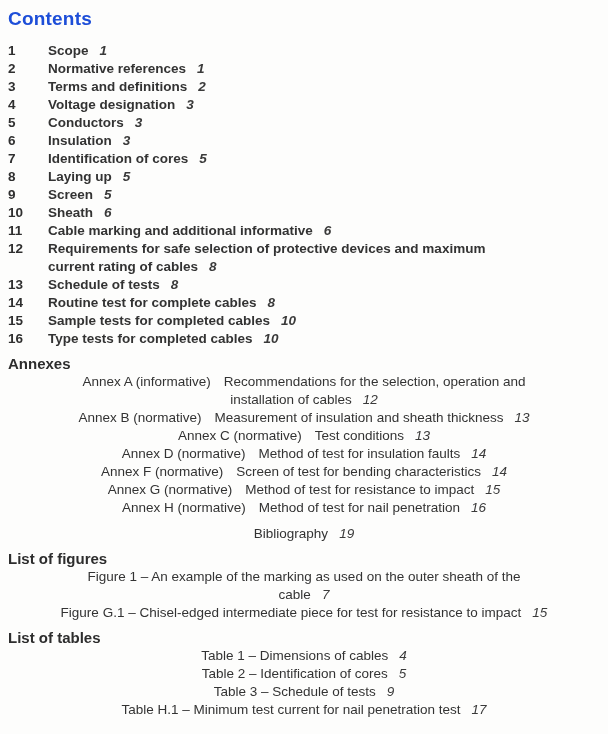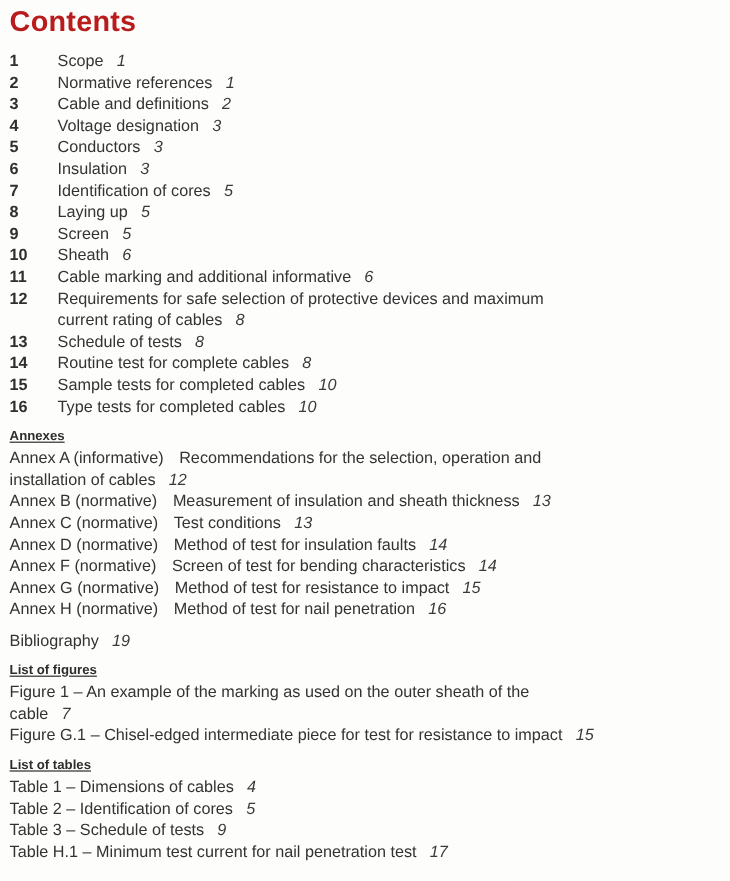--- a/index.html
+++ b/index.html
@@ -16,61 +16,62 @@
     -webkit-font-smoothing: antialiased;
   }
   .page {
     box-sizing: border-box;
     width: 608px;
     height: 734px;
     padding: 6px 8px 0 8px;
     background: #fdfdfc;
   }
   h1.doc-title {
-    font-size: 24px;
+    font-size: 19px;
     line-height: 26px;
     font-weight: bold;
     margin: 0 0 10px 0;
-    color: #b91c1c;
+    color: #1d4ed8;
     letter-spacing: 0.2px;
   }
   .toc-row {
     display: flex;
     align-items: flex-start;
     font-size: 13.5px;
     line-height: 18px;
   }
   .toc-num {
     flex: 0 0 40px;
     font-weight: bold;
     color: #2f2f2f;
   }
   .toc-label {
     white-space: pre-wrap;
     max-width: 540px;
+    font-weight: bold;
   }
   .pg {
     font-style: italic;
     margin-left: 11px;
     color: #3a3a3a;
   }
   h2.section-heading {
-    font-size: 11px;
+    font-size: 15px;
     line-height: 18px;
     font-weight: bold;
     margin: 7px 0 0 0;
     color: #2d2d2d;
-    text-decoration: underline;
   }
   p.entry {
     margin: 0;
     font-size: 13.5px;
     line-height: 18px;
     white-space: pre-wrap;
     max-width: 592px;
+    text-align: center;
   }
   p.biblio {
     margin-top: 8px;
   }
   .annex-id {
     margin-right: 13px;
   }
   .list-block { margin: 0; }
 </style>
 </head>
@@ -84,21 +85,21 @@
     <div class="toc-row">
       <span class="toc-num">1</span>
       <span class="toc-label"><span>Scope</span><span class="pg">1</span></span>
     </div>
     <div class="toc-row">
       <span class="toc-num">2</span>
       <span class="toc-label"><span>Normative references</span><span class="pg">1</span></span>
     </div>
     <div class="toc-row">
       <span class="toc-num">3</span>
-      <span class="toc-label"><span>Cable and definitions</span><span class="pg">2</span></span>
+      <span class="toc-label"><span>Terms and definitions</span><span class="pg">2</span></span>
     </div>
     <div class="toc-row">
       <span class="toc-num">4</span>
       <span class="toc-label"><span>Voltage designation</span><span class="pg">3</span></span>
     </div>
     <div class="toc-row">
       <span class="toc-num">5</span>
       <span class="toc-label"><span>Conductors</span><span class="pg">3</span></span>
     </div>
     <div class="toc-row">

